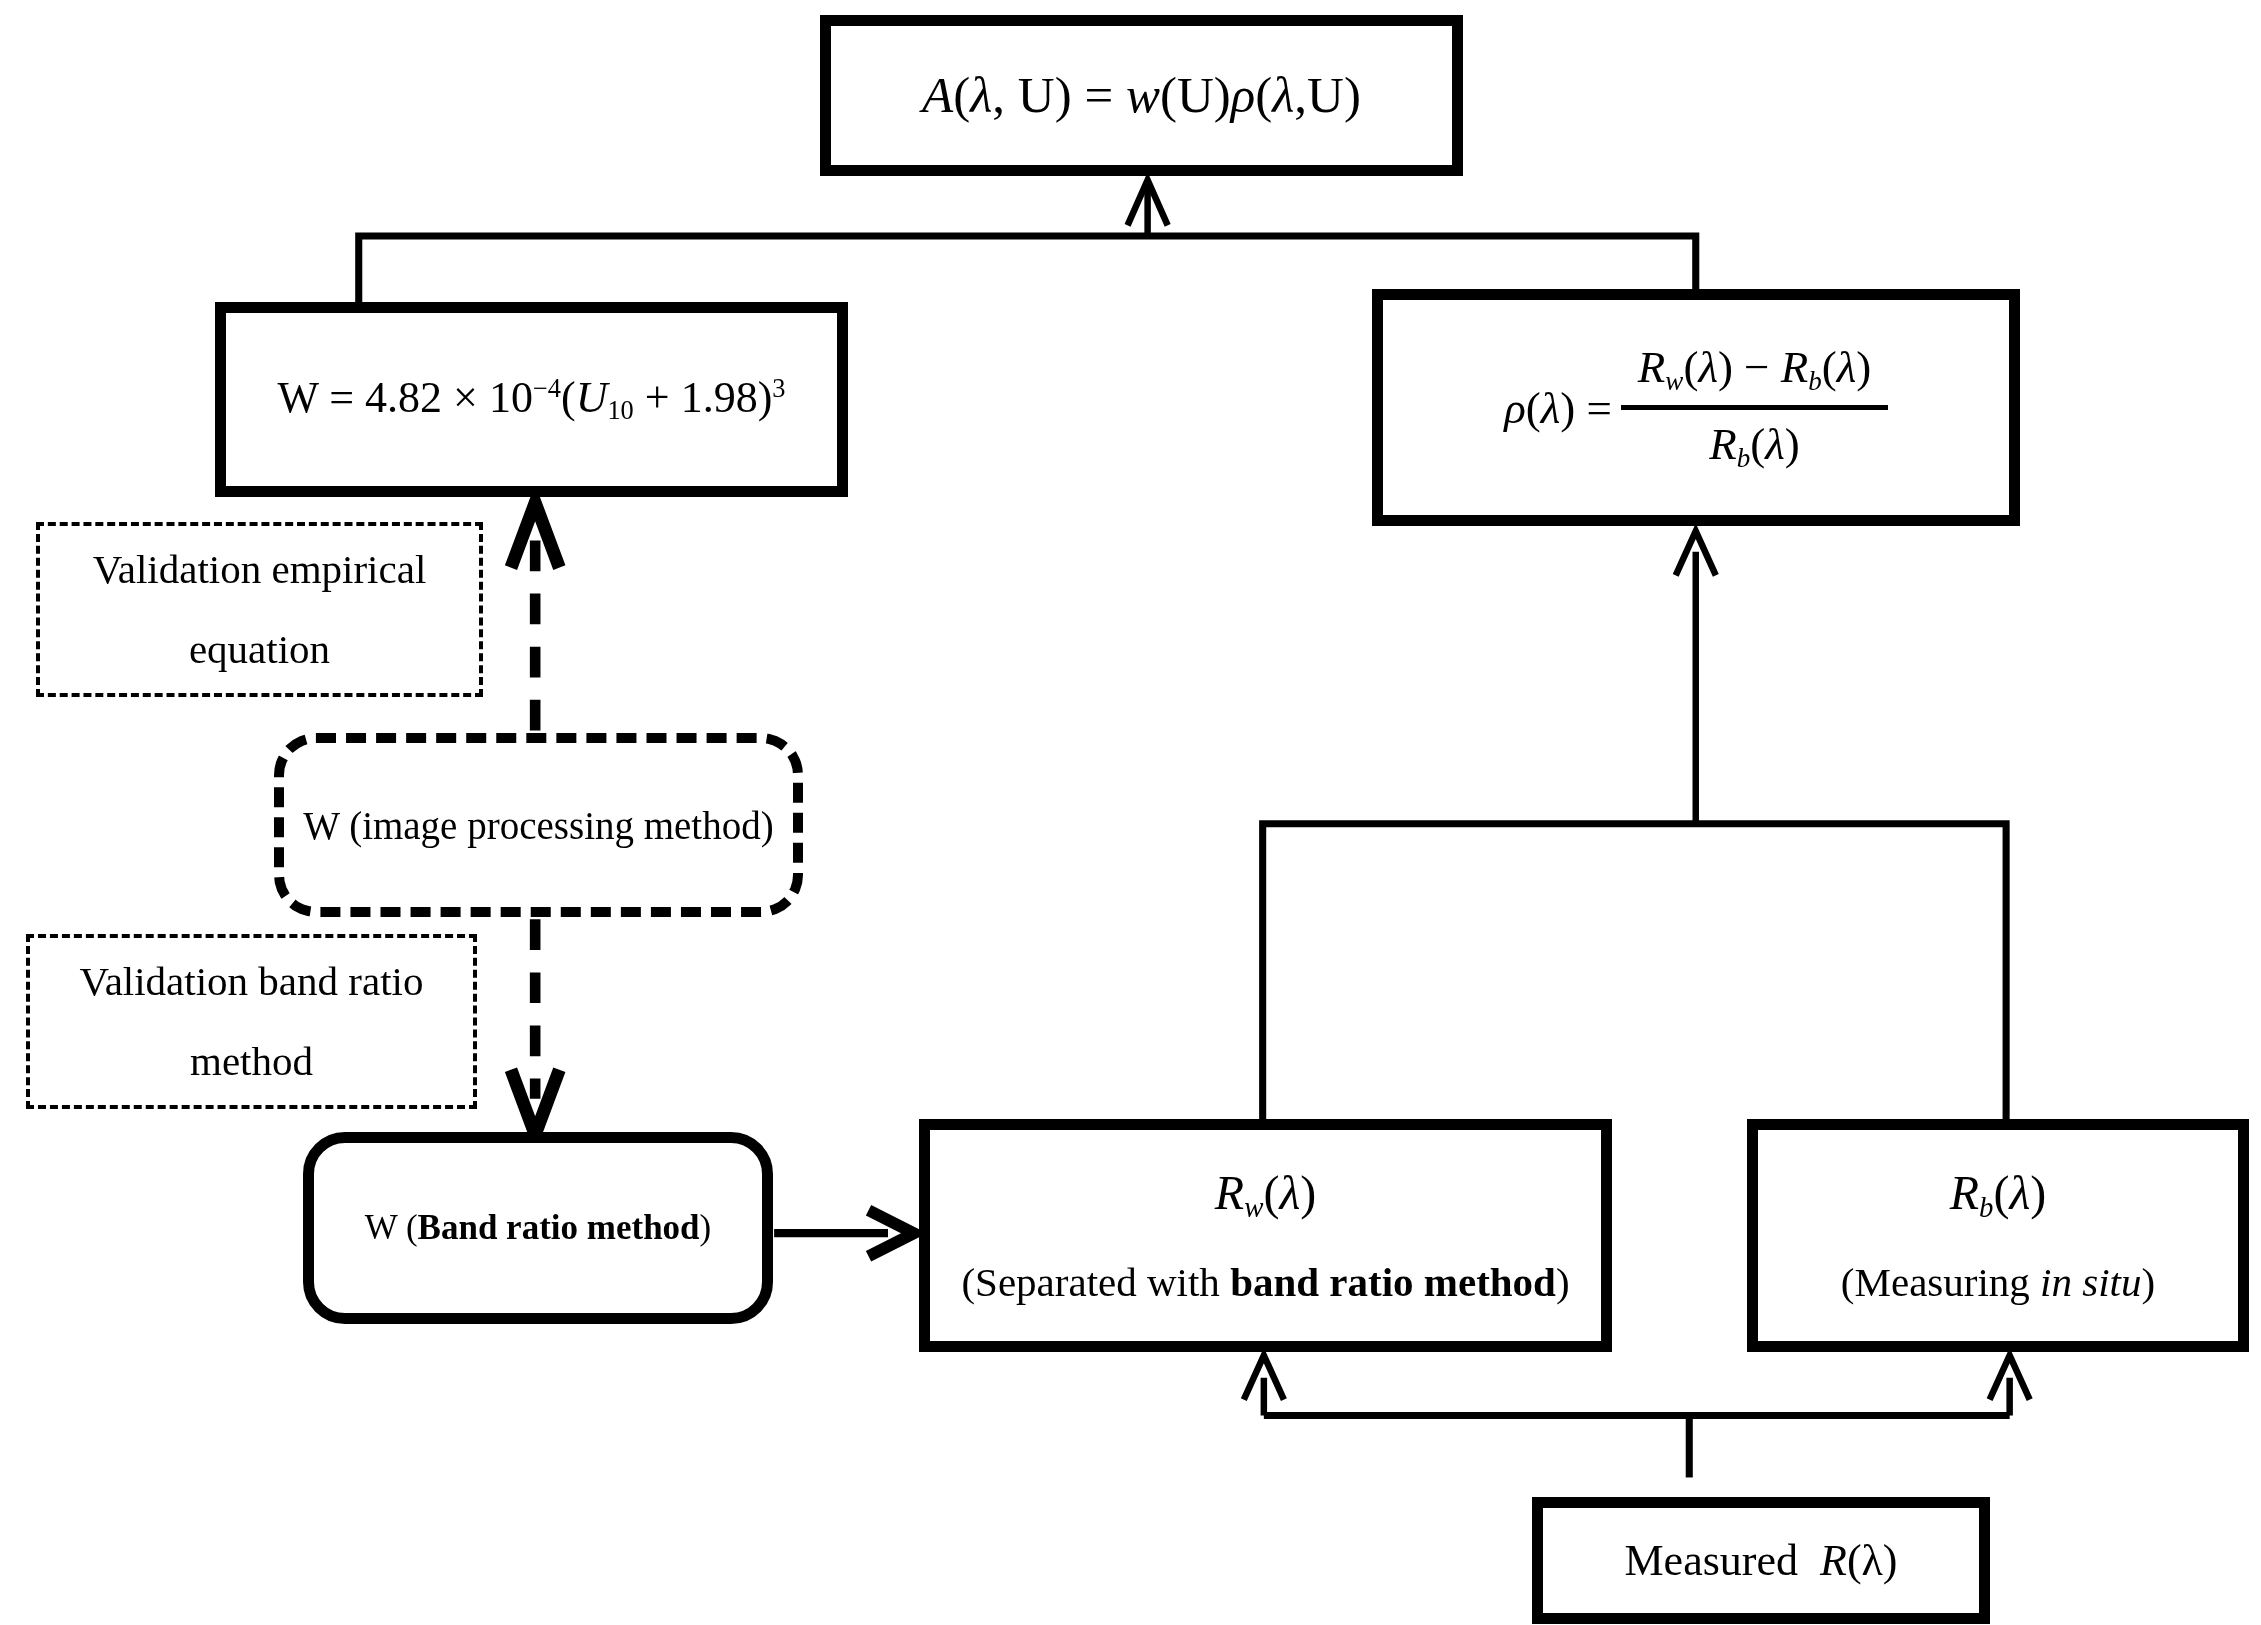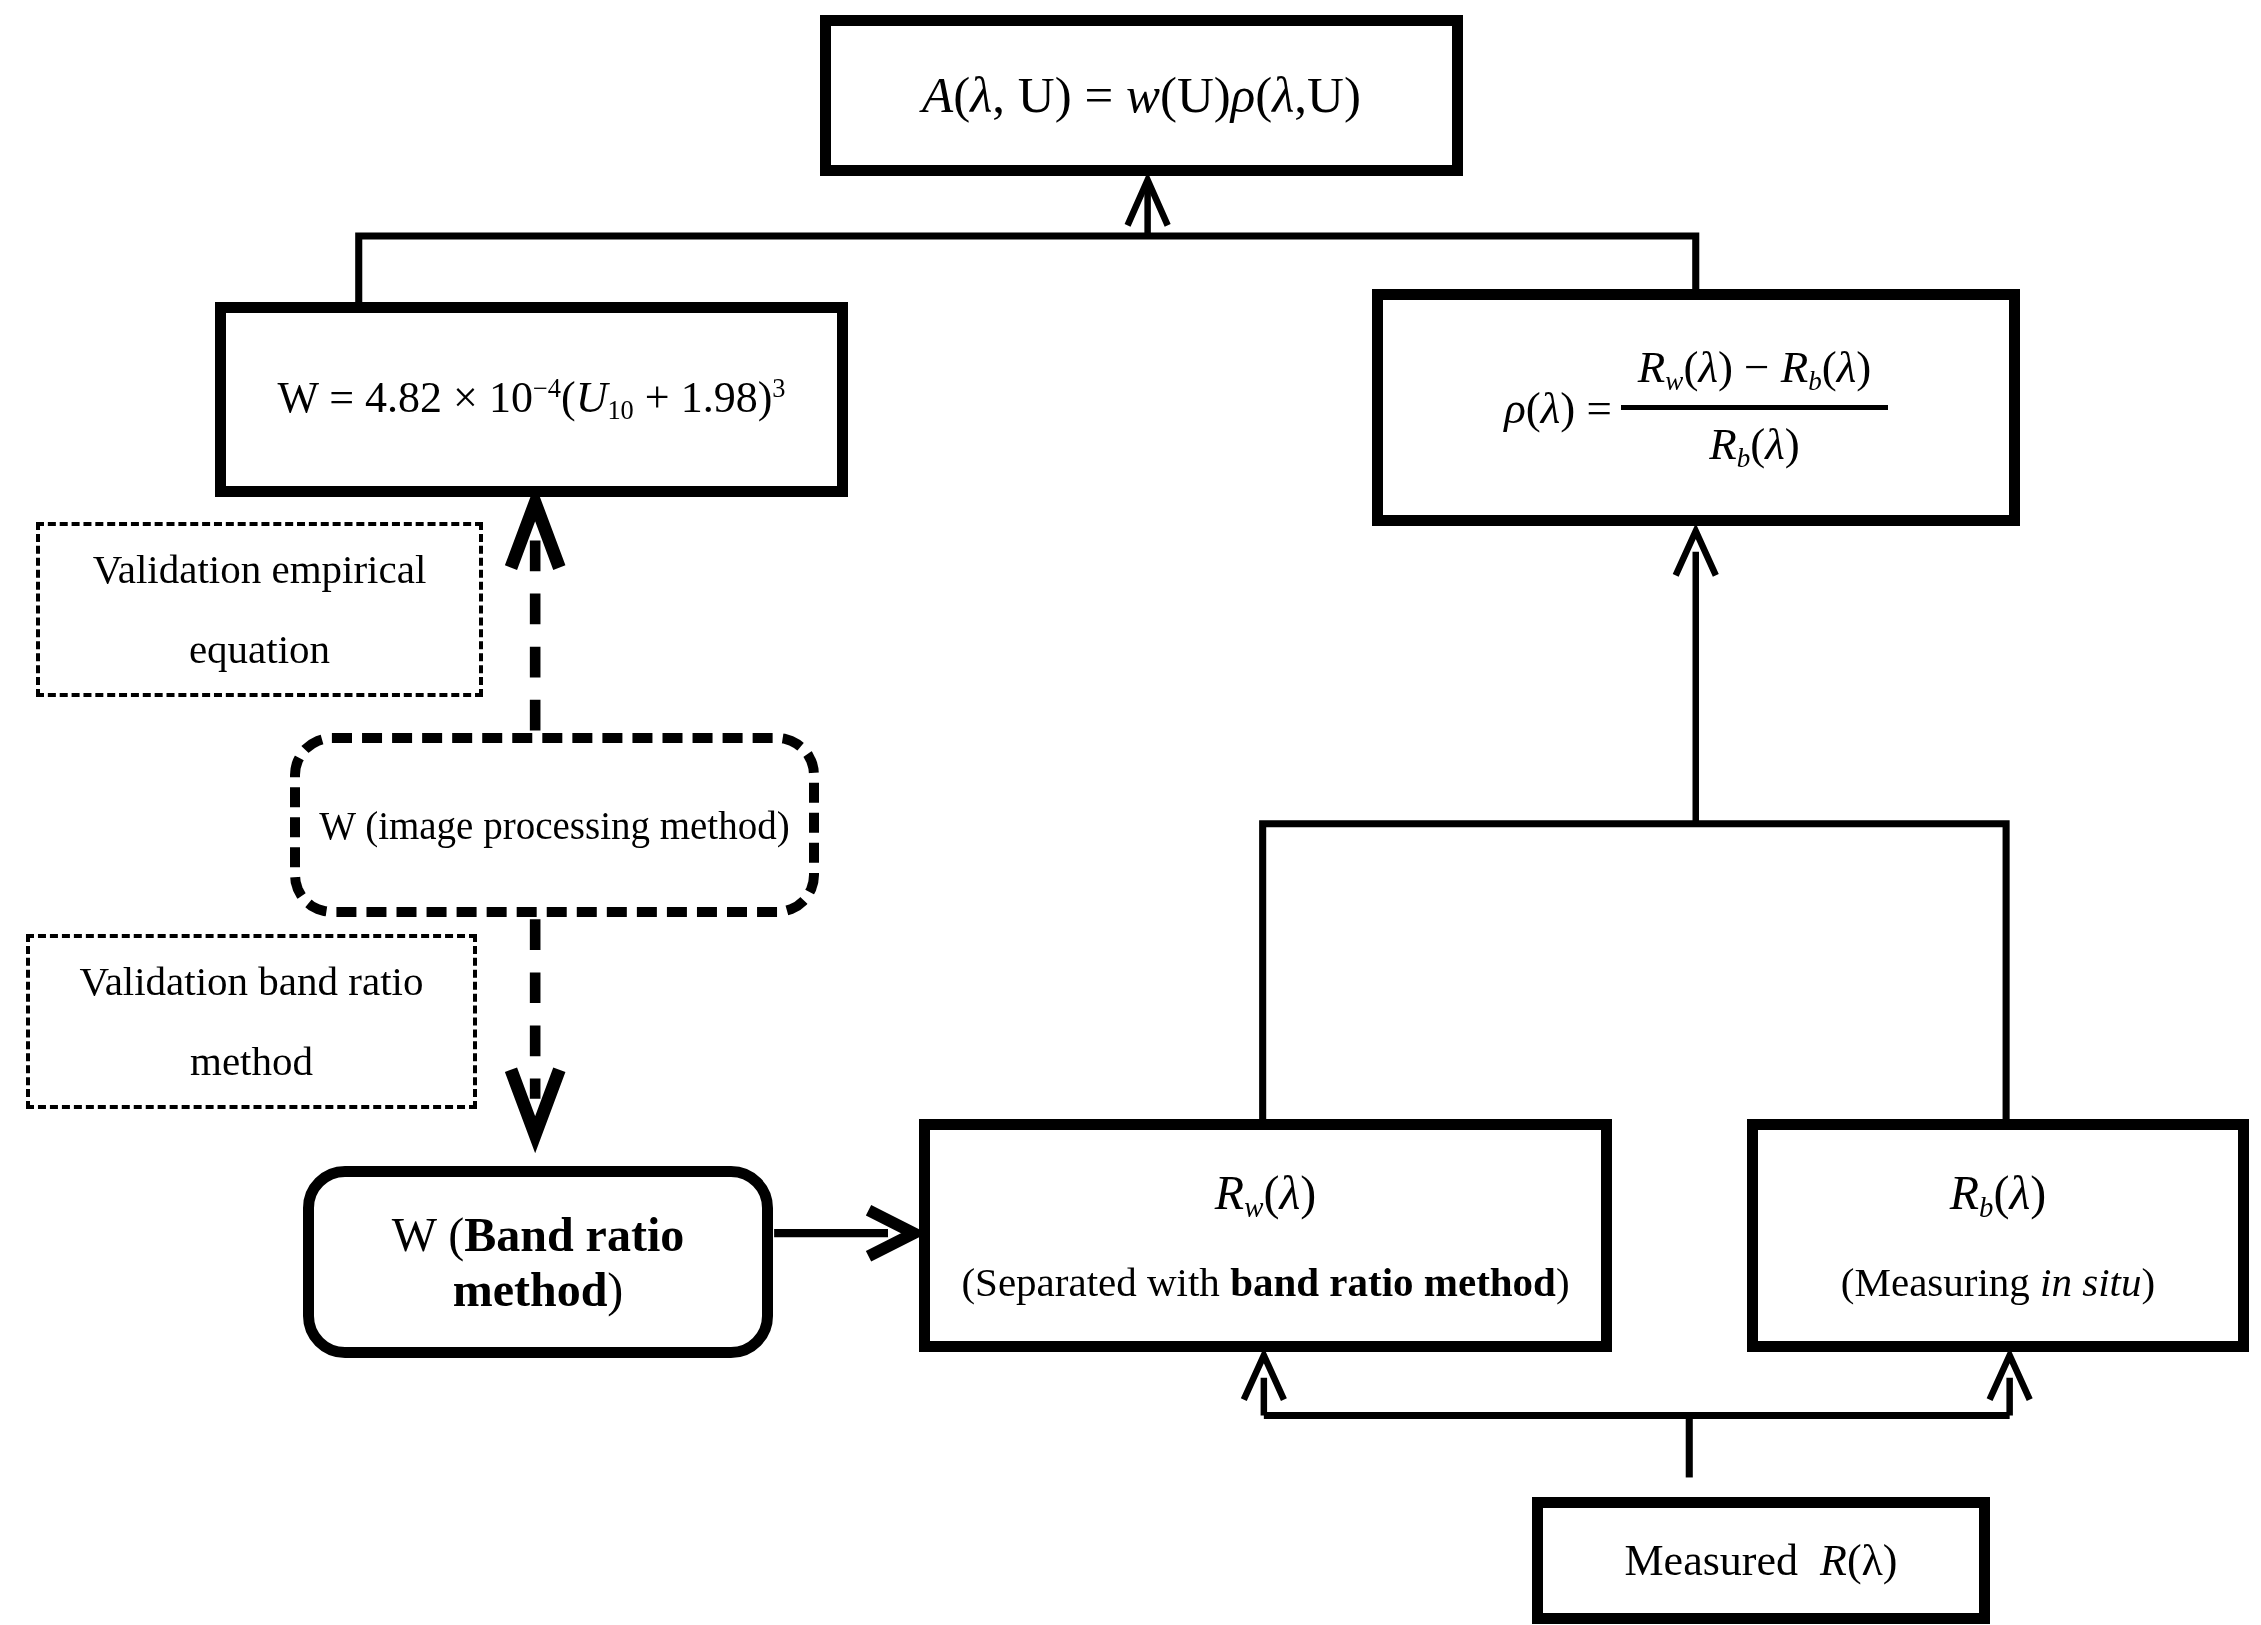--- a/index.html
+++ b/index.html
@@ -17,23 +17,23 @@
   }
   .solid      { border:11.8px solid var(--ink); }
   .dashthin   { border:4.1px dashed var(--ink); }
   .dashthick  { border:10px dashed var(--ink); border-radius:42px; }
   .roundsolid { border:11.8px solid var(--ink); border-radius:42px; }
 
   #box-a     { left:820px; top:14.8px;   width:643px; height:161px; font-size:51px; }
   #box-weq   { left:215px;  top:302px;  width:633px; height:195px; font-size:44px; }
   #box-rho   { left:1372px; top:289px;  width:648px; height:237px; font-size:45px; }
   #box-vemp  { left:36px;   top:522px;  width:447px;  height:175px; font-size:41px; line-height:1.95; white-space:pre-line; }
-  #box-improc{ left:290px;  top:733px; width:529px;  height:184px; font-size:39px;justify-content:center; }
+  #box-improc{ left:274px;  top:733px; width:529px;  height:184px; font-size:39px;justify-content:center; }
   #box-vband { left:26px;   top:934px; width:451px;  height:175px; font-size:41px; line-height:1.95; white-space:pre-line; }
-  #box-wband { left:303px;  top:1166px; width:470px;  height:192px; font-size:48px; }
+  #box-wband { left:303px;  top:1132px; width:470px;  height:192px; font-size:35px; }
   #box-rw    { left:919px; top:1119px; width:693px; height:233px; font-size:41px; justify-content:space-evenly; }
   #box-rb    { left:1747px; top:1119px; width:502px;  height:233px; font-size:41px; justify-content:space-evenly; }
   #box-meas  { left:1532px; top:1478px; width:458px;  height:127px; font-size:44px;margin-top:19px; }
 
   .eq-title { font-size:48px; }
   .sub { font-size:0.6em; vertical-align:-0.28em; }
   .sup { font-size:0.6em; vertical-align:0.55em; }
 
   .frow { display:flex; align-items:center; justify-content:flex-end; }
   .frac { display:inline-flex; flex-direction:column; align-items:center; margin-left:9.4px; }

